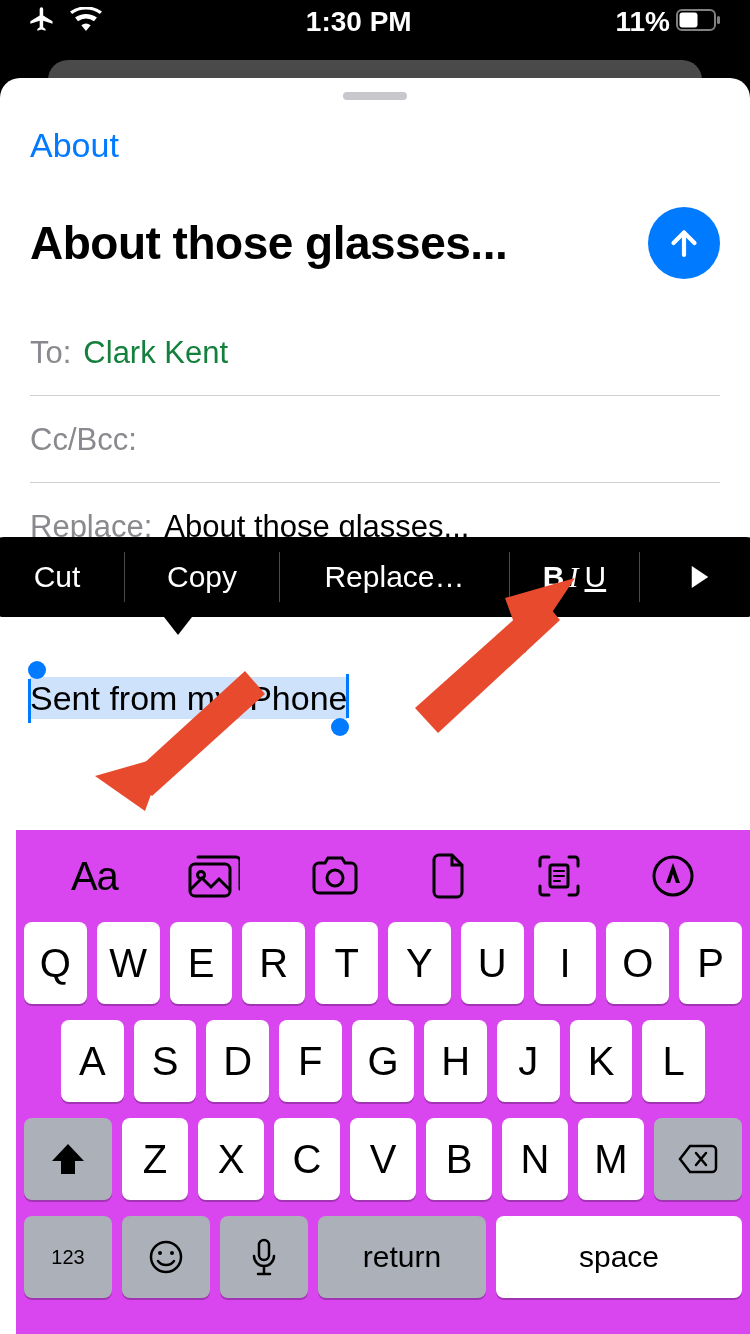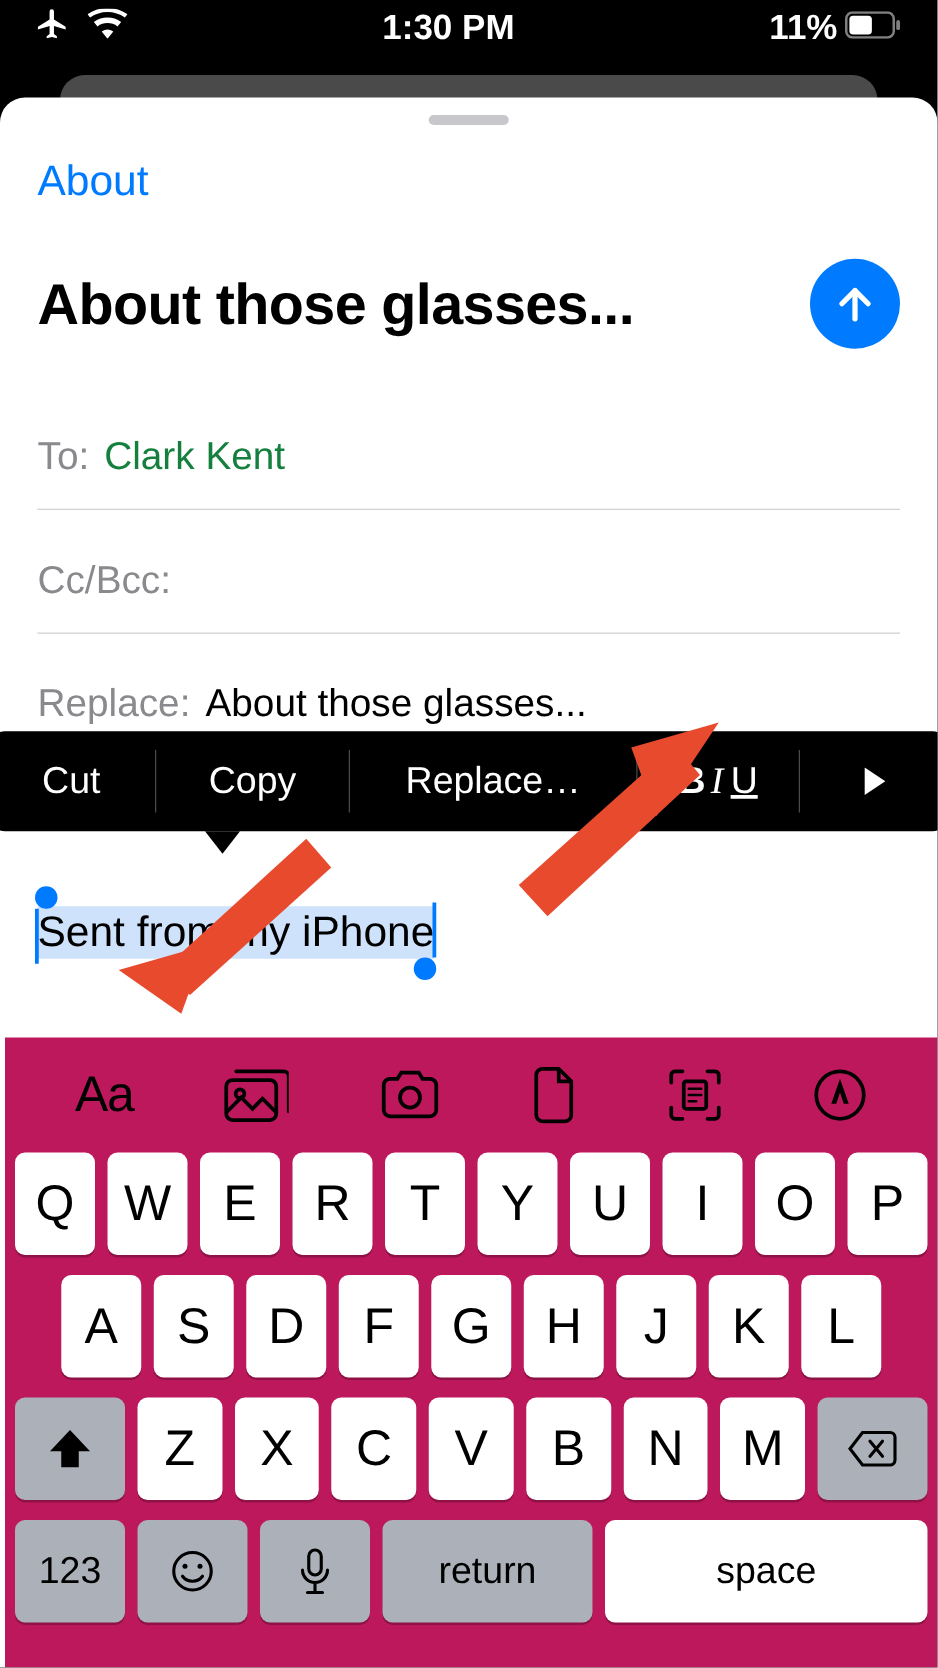--- a/index.html
+++ b/index.html
@@ -7,21 +7,21 @@
 .status-bar{height:44px;color:#fff;display:flex;justify-content:space-between;align-items:center;padding:0 28px;font-size:28px;font-weight:600}
 .status-left{display:flex;align-items:center;gap:14px}
 .status-right{display:flex;align-items:center;gap:6px}
 .sheet-back{position:absolute;top:60px;left:48px;right:48px;height:30px;background:#4a4a4a;border-radius:20px 20px 0 0}
 .sheet{position:absolute;top:78px;left:0;right:0;bottom:0;background:#fff;border-radius:20px 20px 0 0}
 .grabber{width:64px;height:8px;background:#c7c7cc;border-radius:4px;margin:14px auto}
 .cancel{color:#007aff;font-size:34px;padding:12px 30px 0}
 .subject-hero{display:flex;align-items:center;justify-content:space-between;padding:42px 30px 30px}
 .hero-text{font-size:46px;font-weight:700;letter-spacing:-.5px}
 .send-btn{width:72px;height:72px;border-radius:50%;background:#007aff;display:flex;align-items:center;justify-content:center;flex-shrink:0}
-.field{border-bottom:1px solid #d0d0d4;margin:14px 30px;padding:24px 0;display:flex;align-items:center;font-size:31px}
+.field{border-bottom:1px solid #d0d0d4;margin:2px 30px;padding:24px 0;display:flex;align-items:center;font-size:31px}
 .field-label{color:#8a8a8e;margin-right:12px}
 .field-value-blue{color:#15803d}
 .field-value{color:#000}
 .body-area{padding:30px 30px 0;position:relative}
 .context-menu{position:absolute;top:-34px;left:-10px;right:-10px;height:80px;background:#000;border-radius:14px;display:flex;align-items:center}
 .context-item{color:#fff;font-size:30px;padding:0 28px;height:50px;display:flex;align-items:center;justify-content:center;border-right:1px solid #4a4a4a;flex:0 0 auto}
 .ci-cut{width:135px}
 .ci-copy{width:155px}
 .ci-replace{width:230px}
 .ci-biu{width:130px;gap:4px}
@@ -33,33 +33,33 @@
 .selection-wrap{margin-top:78px;position:relative;display:inline-block}
 .selection{background:#cfe2fb;font-size:34px;padding:2px 0;color:#000}
 .sel-dot{width:18px;height:18px;background:#007aff;border-radius:50%;position:absolute}
 .sel-bar{width:3px;background:#007aff;position:absolute}
 .dot-start{top:-18px;left:-2px}
 .bar-start{top:0;left:-2px;height:44px}
 .dot-end{bottom:-18px;right:-2px}
 .bar-end{bottom:0;right:-2px;height:44px}
 .arrow{position:absolute;pointer-events:none}
 .arrow svg{display:block}
-.keyboard{position:absolute;bottom:0;left:4px;right:0;background:#be185d}
+.keyboard{position:absolute;bottom:0;left:16px;right:0;background:#d946ef}
 .kb-toolbar{height:92px;display:flex;align-items:center;justify-content:space-around;padding:0 20px}
 .kb-tool{display:flex;align-items:center;justify-content:center}
 .aa-text{font-size:40px;letter-spacing:-1px}
 .kb-rows{padding:0 8px 8px}
 .kb-row{display:flex;gap:10px;margin-bottom:16px;justify-content:center}
 .key{background:#fff;border-radius:8px;height:82px;display:flex;align-items:center;justify-content:center;font-size:40px;box-shadow:0 2px 0 rgba(0,0,0,.25);flex:1}
 .row2{padding:0 37px}
 .key-special{background:#acb1b9}
 .key-shift{flex:0 0 88px}
 .key-del{flex:0 0 88px}
 .bottom-row{display:flex;gap:10px;padding:0 0 12px}
-.key-123{flex:0 0 88px;font-size:30px}
+.key-123{flex:0 0 88px;font-size:20px}
 .key-emoji{flex:0 0 88px}
 .key-mic{flex:0 0 88px}
 .key-space{flex:1;font-size:30px}
 .key-return{flex:0 0 168px;font-size:30px}
 </style>
 </head>
 <body>
 
 <div class="status-bar">
   <div class="status-left">

